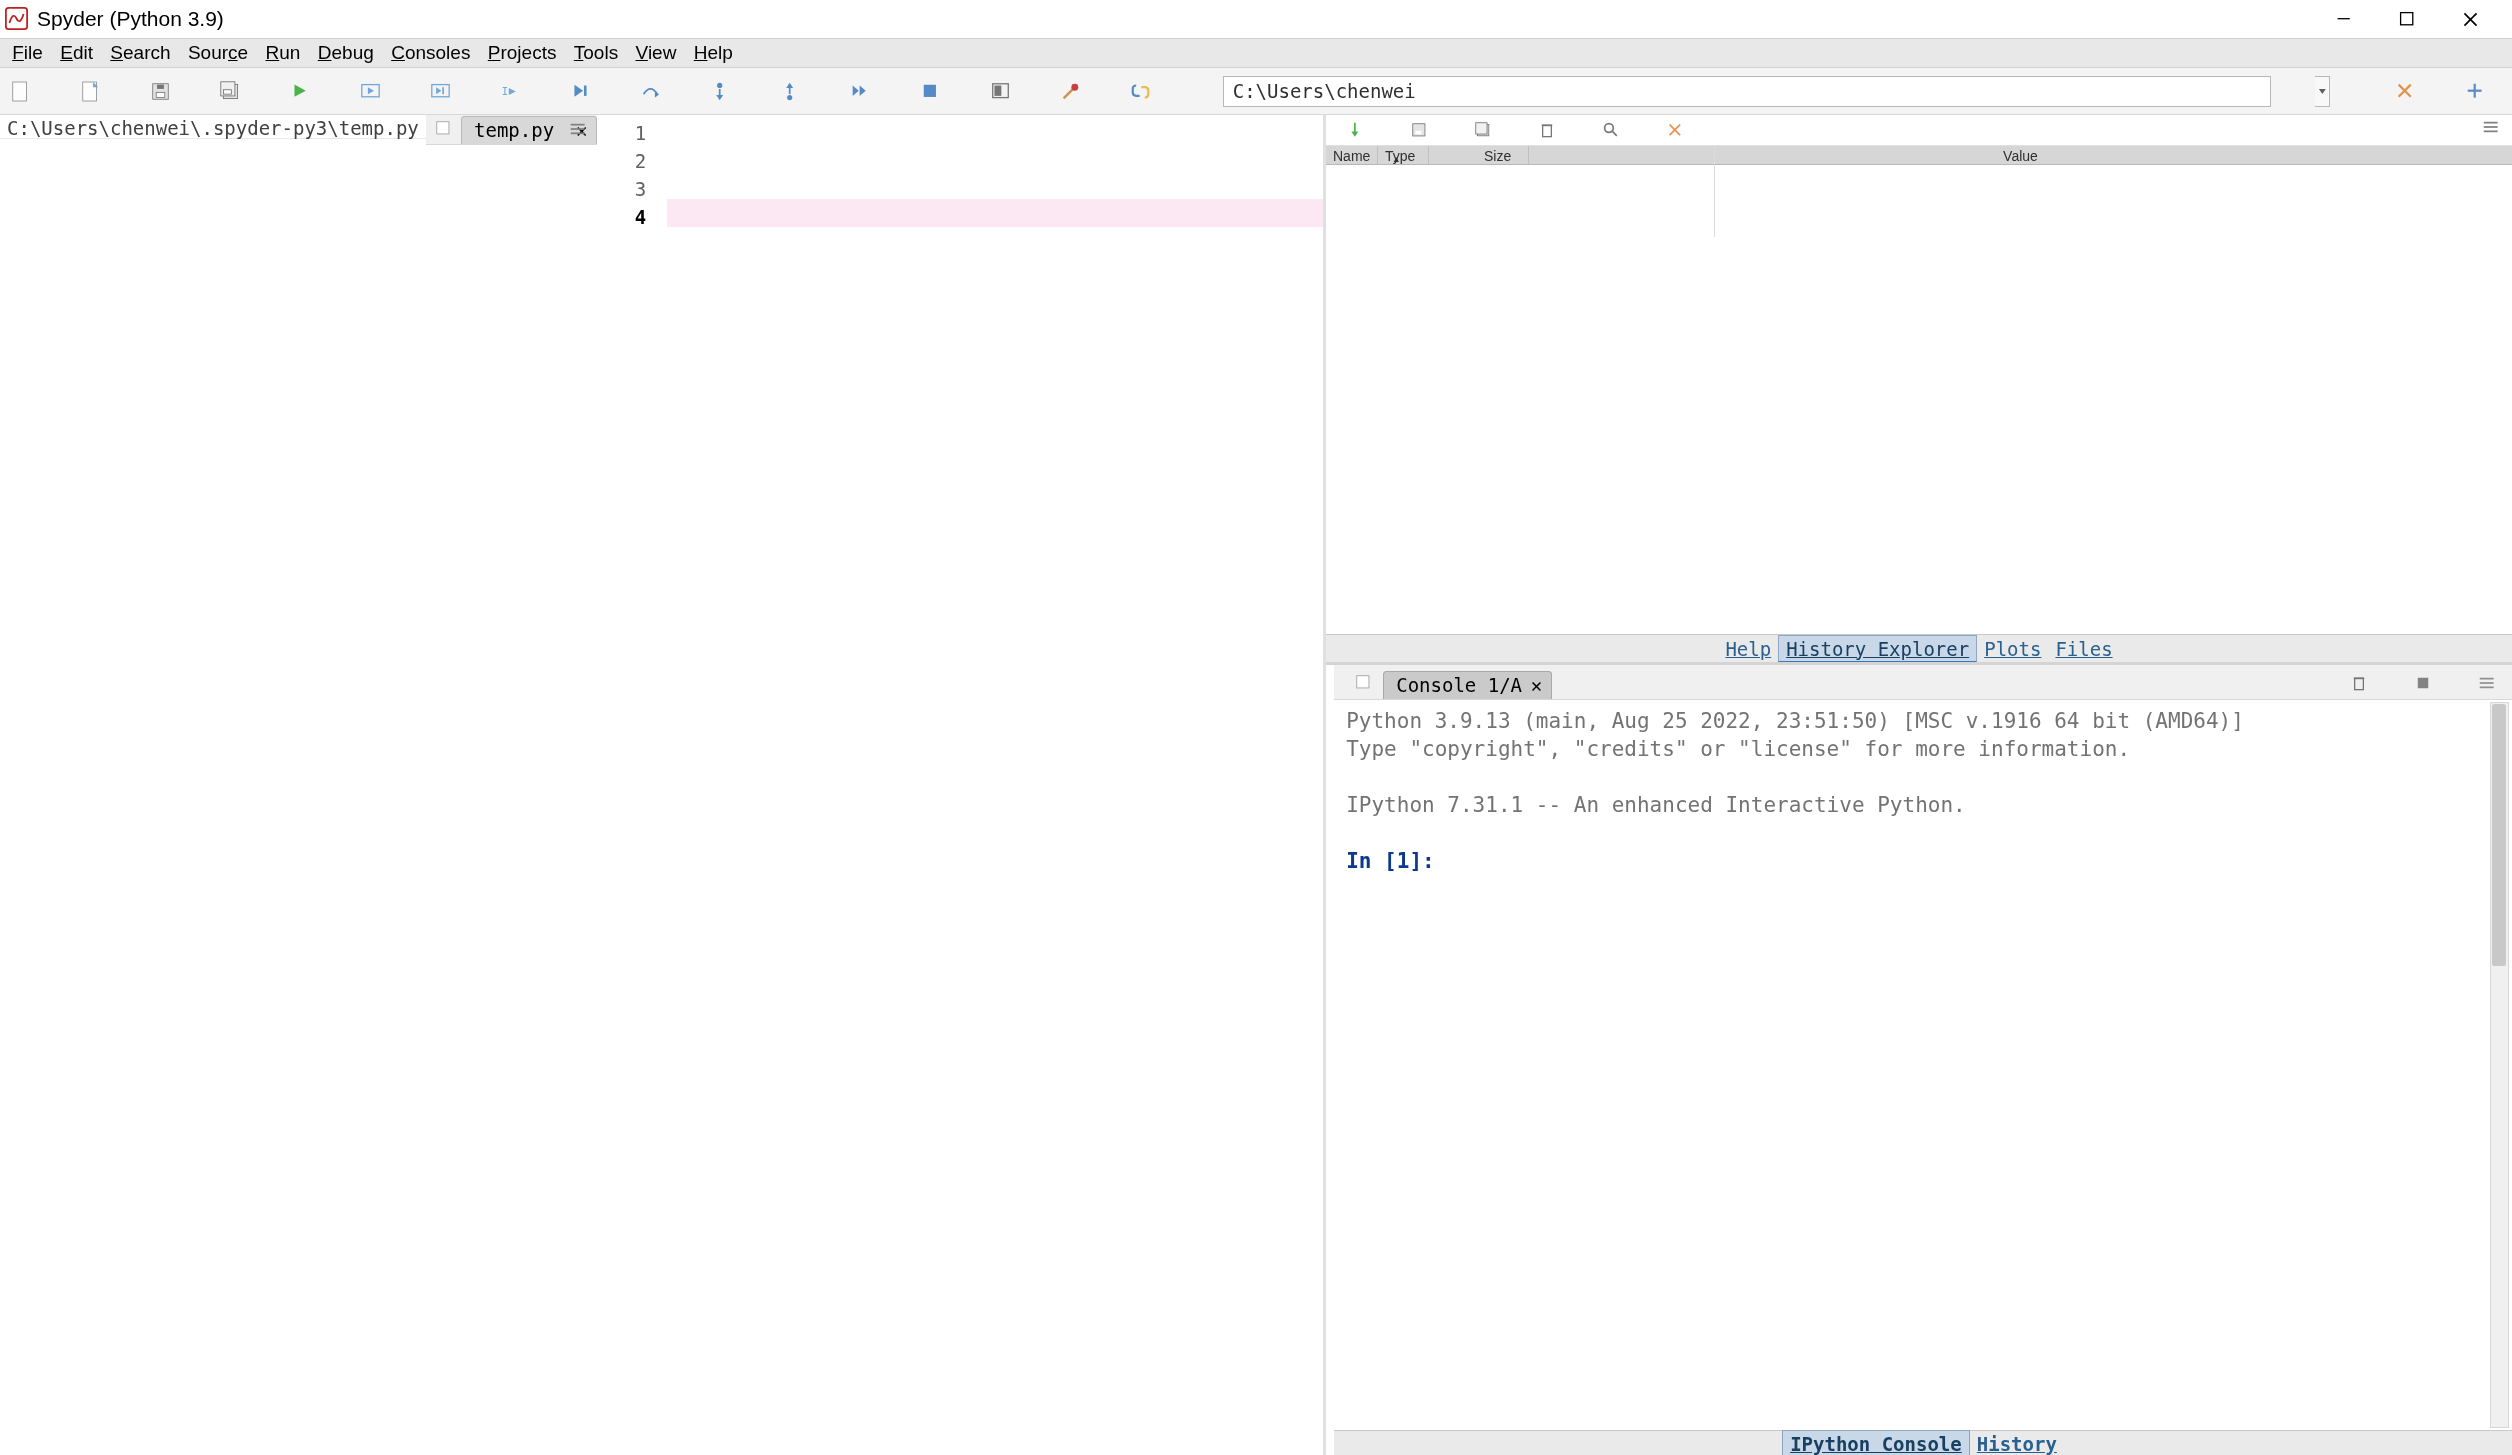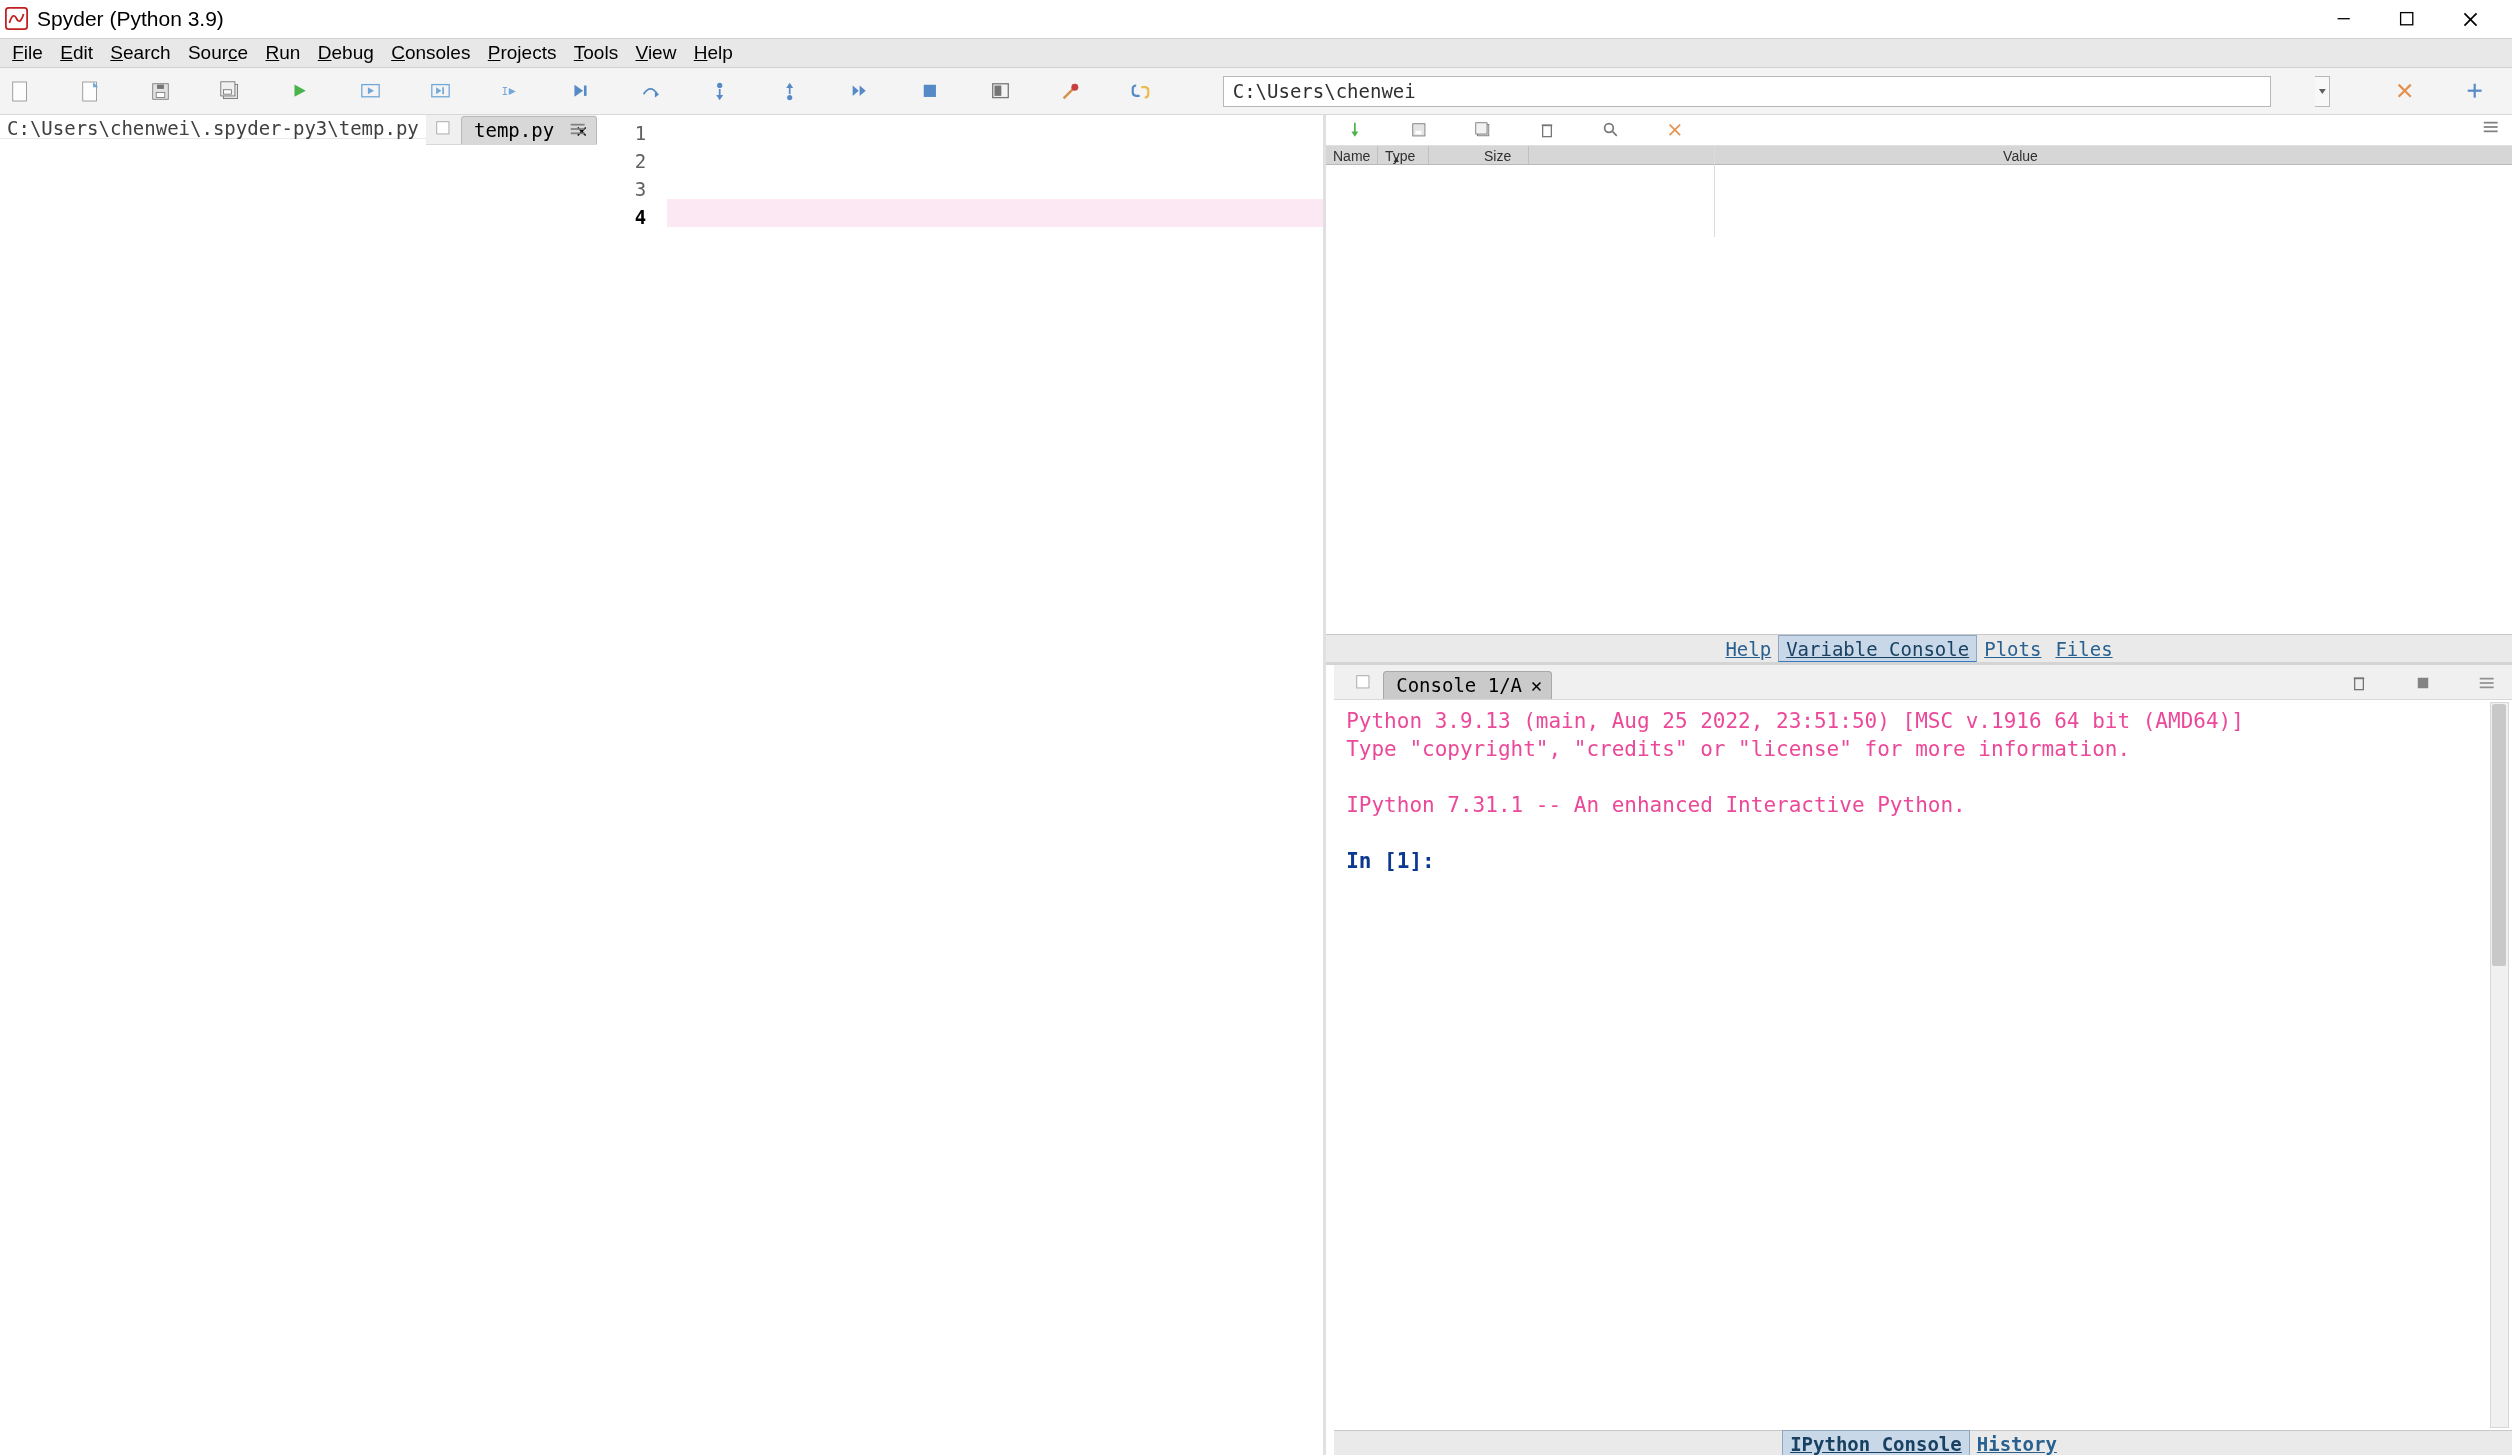--- a/index.html
+++ b/index.html
@@ -70,21 +70,21 @@
 
   
   .console-pane { flex: 1; display: flex; flex-direction: column; background: #fff; margin-left: 8px; }
   .con-tabstrip { height: 35px; background: #f0f0f0; border-bottom: 0.9px solid #d8d8d8; display: flex; align-items: flex-end; padding-left: 49px; position: relative; }
   .con-tab { background: #cacaca; border: 0.9px solid #a8a8a8; border-bottom: none; padding: 2.6px 8.7px 2.6px 12.2px; font-family: Consolas, monospace; font-size: 19px; display: flex; align-items: center; gap: 8.7px; border-radius: 3.5px 3.5px 0 0; }
   .con-tools-right { position: absolute; right: 12.2px; top: 5.2px; display: flex; gap: 38px; }
   .con-body { flex: 1; padding: 7px 12.2px; font-family: Consolas, monospace; font-size: 21px; line-height: 28px; position: relative; overflow: hidden; }
   .con-scroll { position: absolute; right: 3.5px; top: 1.7px; width: 19px; height: calc(100% - 3.5px); background: #f0f0f0; border: 0.9px solid #d8d8d8; }
   .con-scroll-thumb { position: absolute; right: 1.7px; top: 1.7px; width: 14px; height: 262px; background: #c8c8c8; border-radius: 2.6px; }
   .con-prompt { color: #0b3890; font-weight: bold; }
-  .con-text { color: #ec4899; }
+  .con-text { color: #737373; }
 
   
   .con-bot-tabs { height: 26px; background: #eaeaea; border-top: 0.9px solid #c8c8c8; display: flex; align-items: center; justify-content: center; font-family: Consolas, monospace; font-size: 19px; font-weight: bold; }
 
   
   svg { display: block; }
 </style>
 </head>
 <body>
 
@@ -357,21 +357,21 @@
         <div class="col size">
             <span>Size</span>
           </div>
         <div class="col value">
             <span>Value</span>
           </div>
       </div>
       <div class="var-body"></div>
       <div class="pane-tabs">
         <span class="pane-tab">Help</span>
-        <span class="pane-tab active">Variable Console</span>
+        <span class="pane-tab active">History Explorer</span>
         <span class="pane-tab">Plots</span>
         <span class="pane-tab">Files</span>
       </div>
     </div>
 
     <div class="console-pane">
       <div class="con-tabstrip">
         <span class="ed-tab-browse" style="left:21px;top:8.7px;">
             <svg width="15.7" height="15.7" viewBox="0 0 18 18">
               <rect x="2" y="2" width="14" height="14" fill="#fff" stroke="#a0a0a0"></rect>

